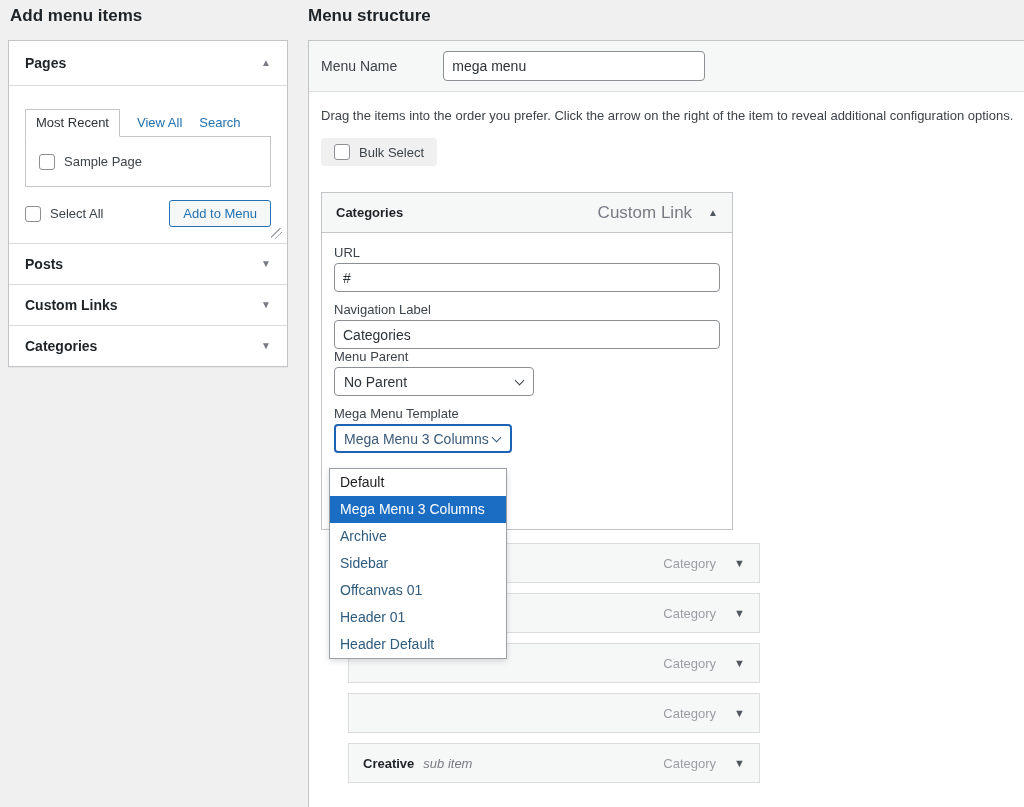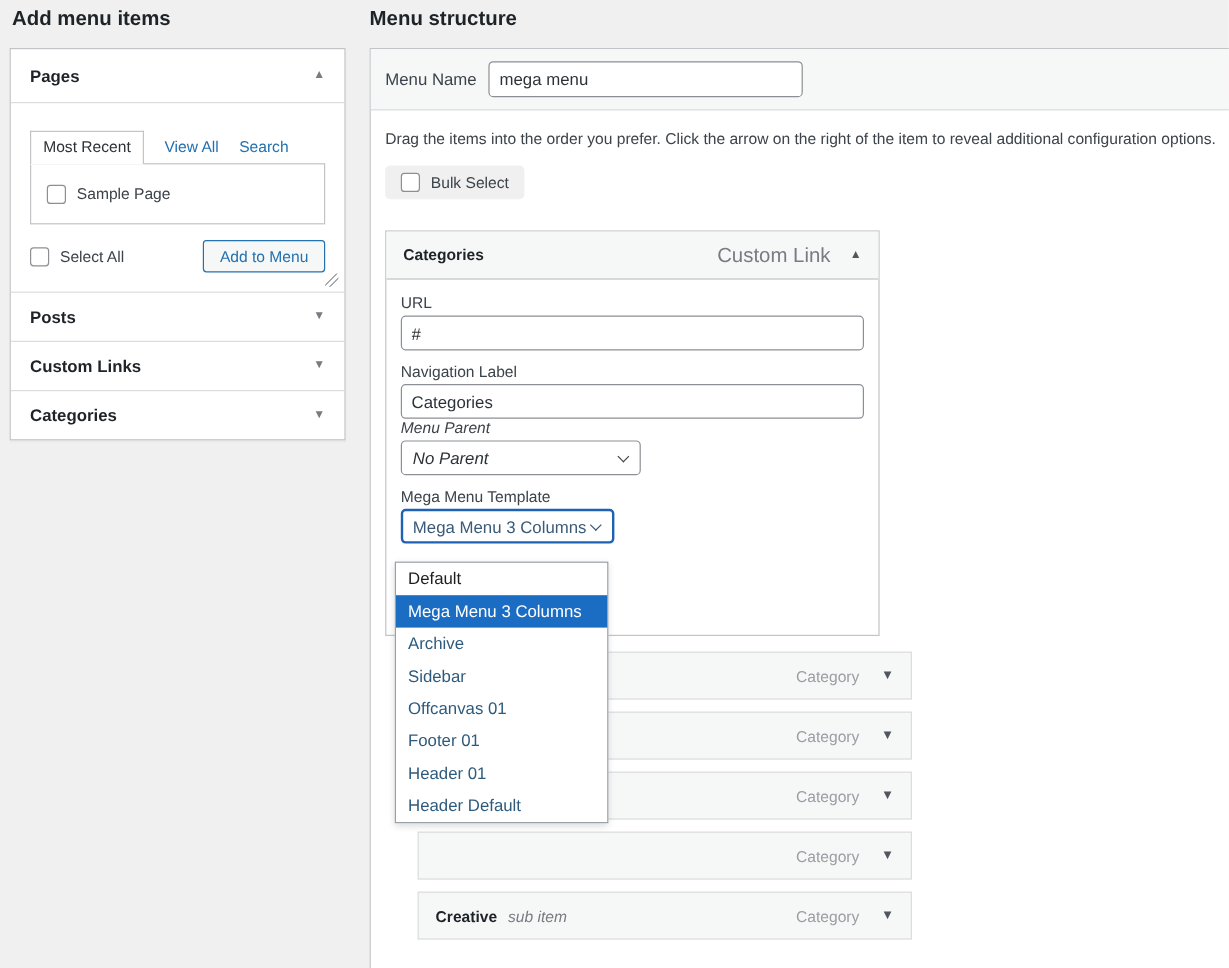--- a/index.html
+++ b/index.html
@@ -84,21 +84,21 @@
   .name-bar{
     height:51px;background:#f6f7f7;border-bottom:1px solid var(--border-light);
     display:flex;align-items:center;padding:0 12px;
   }
   .name-bar label{font-size:14px;color:var(--text-body);margin-right:10px;}
   .text-input{
     height:30px;border:1px solid var(--input-border);border-radius:4px;
     padding:0 8px;font-size:14px;color:#2c3338;background:#fff;
     font-family:"Liberation Sans", sans-serif;
   }
-  #menu-name-input{width:262px;}
+  #menu-name-input{width:262px;margin-left:36px;}
   .rb-body{padding:16px 12px;position:relative;}
   .instructions{font-size:13px;color:var(--text-body);}
   .bulk-select{
     display:inline-flex;align-items:center;margin-top:15px;
     background:#f0f0f1;border-radius:4px;padding:6px 13px;cursor:pointer;
   }
   
   .menu-item-box{margin-top:26px;width:412px;border:1px solid var(--border);background:#fff;}
   .item-header{
     height:40px;background:#f6f7f7;border-bottom:1px solid var(--border);
@@ -106,21 +106,21 @@
   }
   .item-title{font-size:13px;font-weight:700;color:var(--text-dark);}
   .item-type{color:var(--text-gray);font-size:17px;margin-left:21px;}
   .item-header .right{display:flex;align-items:center;gap:16px;}
   .item-header .tri{color:#50575e;cursor:pointer;}
   .item-body{padding:12px;height:296px;}
   .field-label{display:block;font-size:13px;color:var(--text-body);margin:10px 0 3px;}
   .field-label:first-child{margin-top:0;}
   .item-body .text-input{width:100%;height:29px;}
   .two-col{display:flex;gap:13px;}
-  .col-parent{width:200px;font-style:italic;}
+  .col-parent{width:200px;}
   .col-order{width:174px;}
   .select-box{
     height:29px;border:1px solid var(--input-border);border-radius:4px;background:#fff;
     display:flex;align-items:center;padding:0 26px 0 9px;position:relative;
     font-size:14px;color:#2c3338;cursor:pointer;white-space:nowrap;
   }
   .chev{
     position:absolute;right:10px;top:9px;width:7px;height:7px;
     border-right:1.6px solid #3c434a;border-bottom:1.6px solid #3c434a;
     transform:rotate(45deg);
@@ -293,17 +293,16 @@
       </div>
     </div>
   </div>
 
   <div class="dropdown">
     <div class="opt">Default</div>
     <div class="opt selected">Mega Menu 3 Columns</div>
     <div class="opt accent">Archive</div>
     <div class="opt accent">Sidebar</div>
     <div class="opt accent">Offcanvas 01</div>
-    <div class="opt accent">Footer 01</div>
     <div class="opt accent">Header 01</div>
     <div class="opt accent">Header Default</div>
   </div>
 </div>
 
 </body></html>

